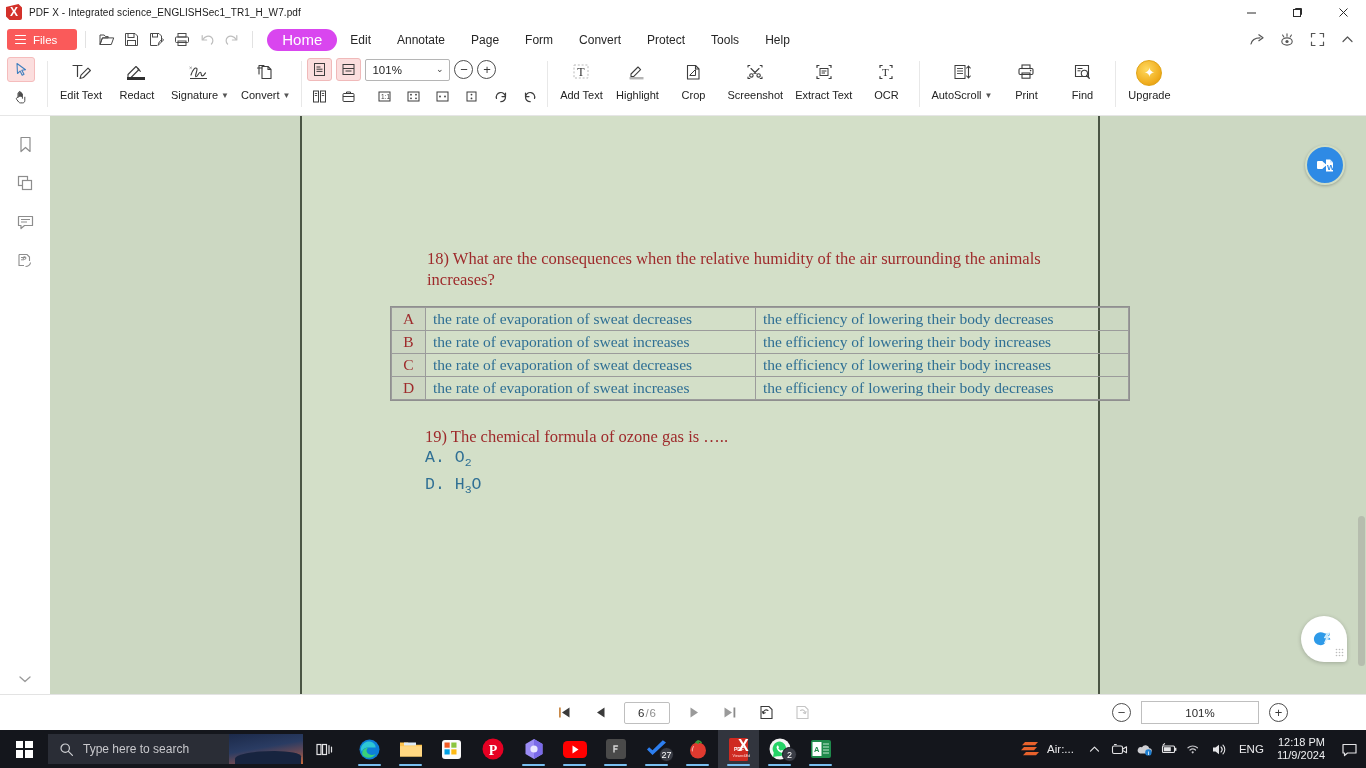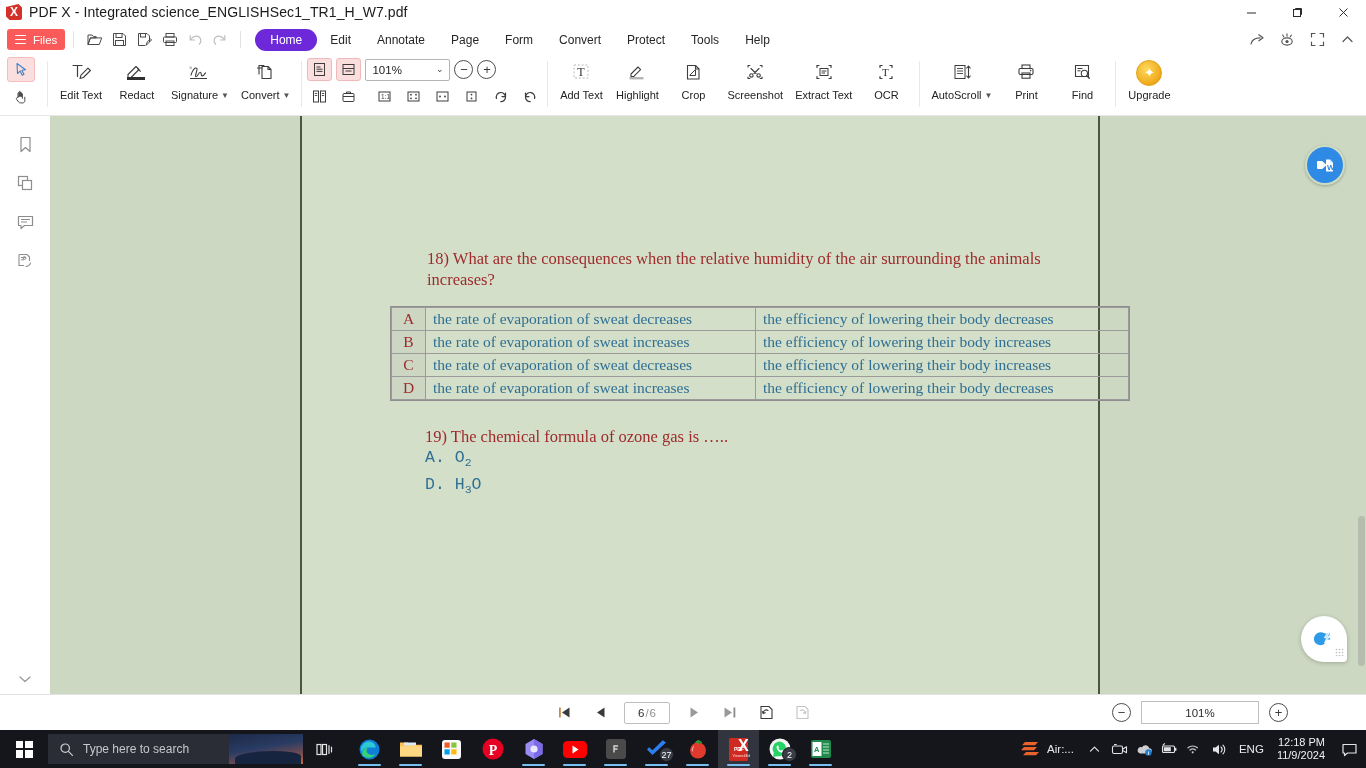--- a/index.html
+++ b/index.html
@@ -25,57 +25,57 @@
     position:absolute; inset:0;
     background:#d3312a;
     clip-path:polygon(0 18%,78% 0,100% 22%,100% 100%,22% 100%,0 78%);
     border-radius:2px;
   }
   .app-icon .xx{
     position:absolute; left:1px; top:1px; right:1px; bottom:1px;
     color:#fff; font-size:12px; font-weight:bold; line-height:14px; text-align:center;
   }
   .title-text{
-    font-size:14px; color:#1b1b1b; letter-spacing:.1px;
+    font-size:10px; color:#1b1b1b; letter-spacing:.1px;
     white-space:nowrap;
   }
   .winbtns{ position:absolute; right:0; top:0; height:24px; display:flex; }
   .winbtn{
     width:46px;height:24px;display:flex;align-items:center;justify-content:center;
     font-size:12px;color:#3a3a3a;
   }
   .winbtn svg{ display:block; }
 
   
   .menubar{
     height:31px;width:100%;display:flex;align-items:center;
     background:#ffffff; position:relative;
     border-bottom:none;
   }
   .files-btn{
     display:flex;align-items:center;gap:7px;
     background:#fa5a5a; color:#fff;
     height:21px; border-radius:3px;
-    padding:0 8px 0 8px;
+    padding:0 20px 0 8px;
     margin-left:7px;
     font-size:11.5px;
     cursor:pointer;
   }
   .hamburger{ display:flex;flex-direction:column;gap:2.5px; }
   .hamburger i{ display:block;width:11px;height:1.5px;background:#fff;border-radius:1px;}
   .mb-sep{ width:1px;height:17px;background:#e2e2e2;margin:0 8px; }
   .qicon{
     width:25px;height:23px;display:flex;align-items:center;justify-content:center;
     color:#4a4a4a; cursor:pointer;
   }
   .qicon.dis{ color:#c9c9c9; }
   .home-pill{
-    background:#6d28d9;color:#fff;border-radius:11px;
+    background:#d946ef;color:#fff;border-radius:11px;
     height:22px; display:flex;align-items:center;padding:0 15px;
-    font-size:12px; margin-left:6px; cursor:pointer;
+    font-size:15px; margin-left:6px; cursor:pointer;
   }
   .menu-item{
     font-size:12px;color:#262626;padding:0 13px;height:24px;
     display:flex;align-items:center;cursor:pointer;
   }
   .menu-right{ position:absolute; right:4px; top:0; height:31px; display:flex; align-items:center; }
   .menu-right .qicon{ width:30px; color:#5a5a5a; }
 
   
   .ribbon{

